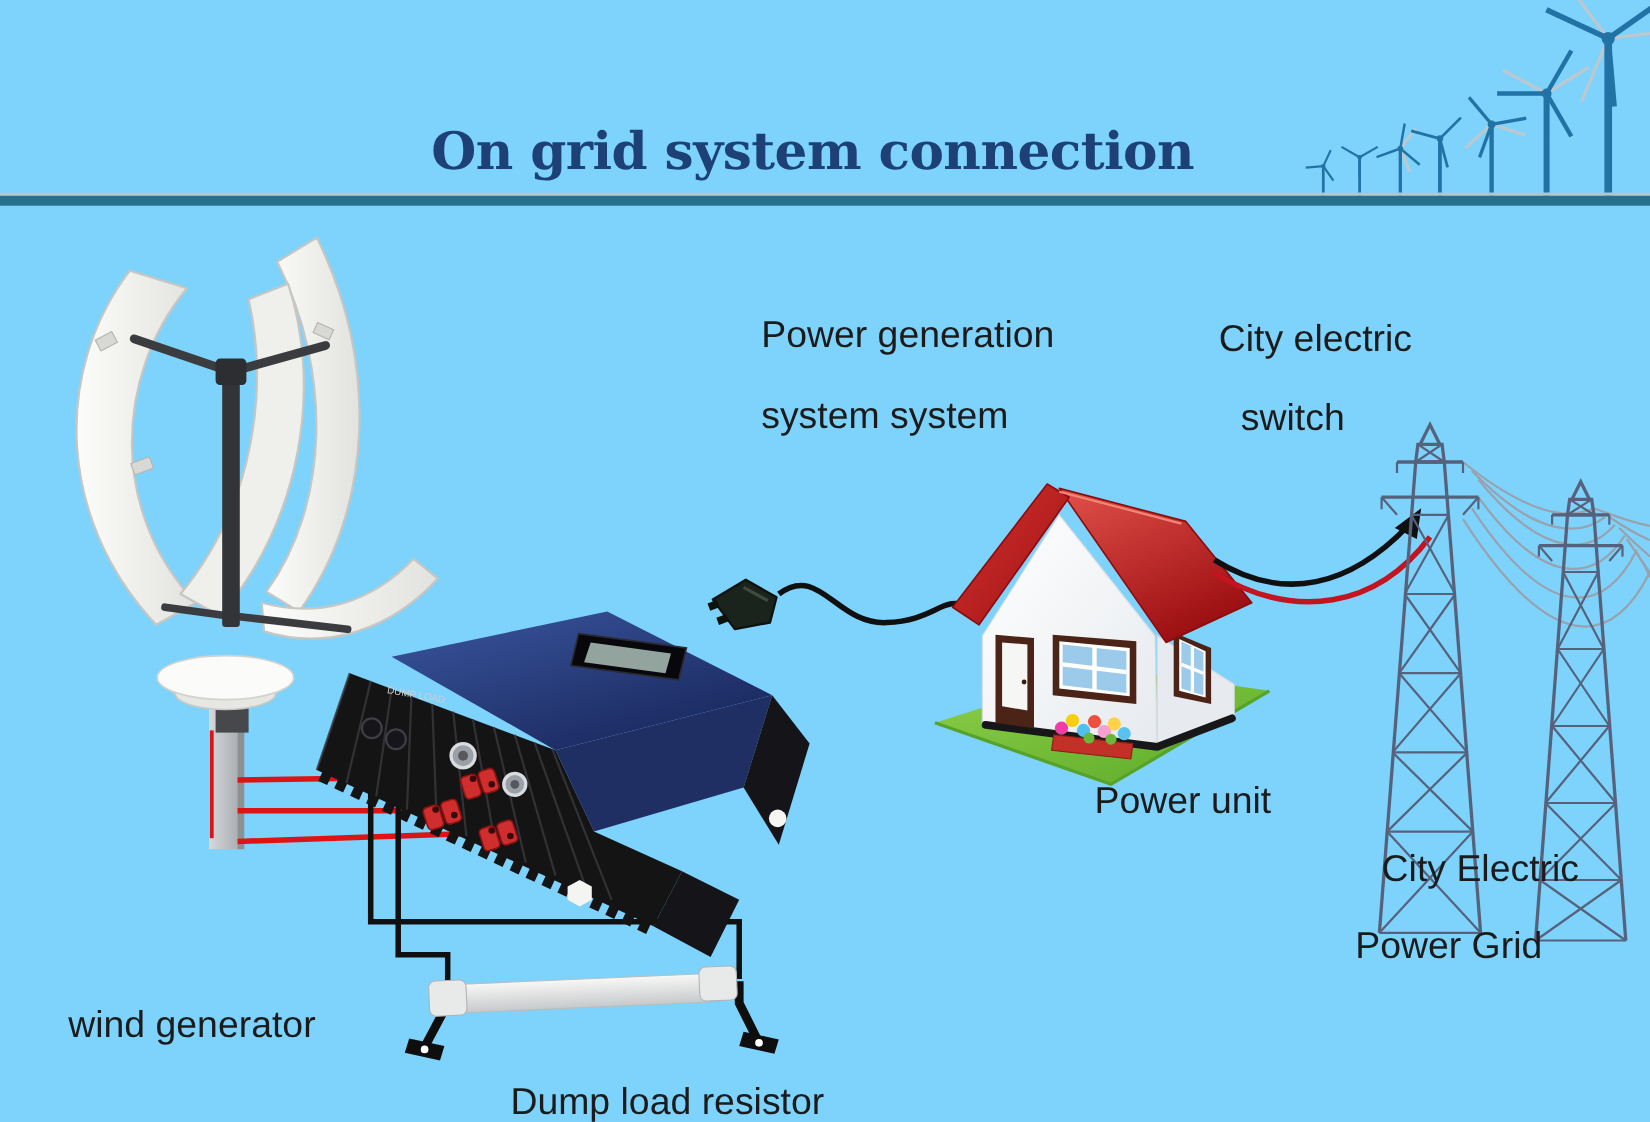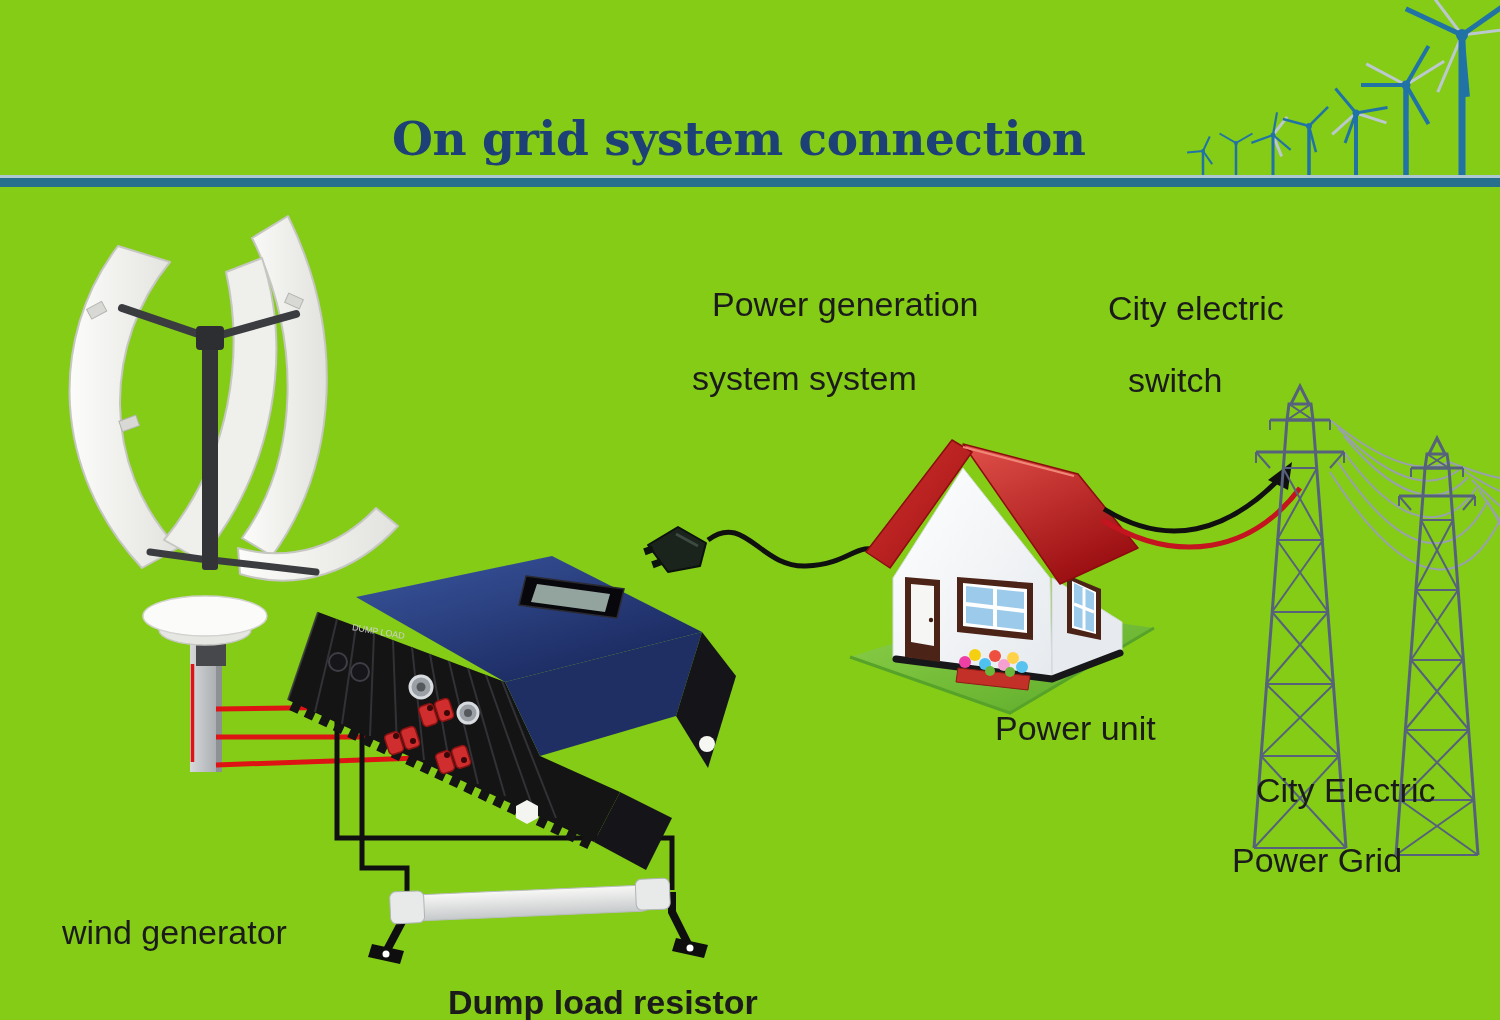--- a/index.html
+++ b/index.html
@@ -1,41 +1,41 @@
 <!DOCTYPE html>
 <html><head>
 <meta charset="utf-8">
 <style>
   html,body{margin:0;padding:0;}
   body{width:1500px;height:1020px;background:#fbfbf8;font-family:"Liberation Sans",sans-serif;overflow:hidden;}
-  #stage{position:relative;width:1500px;height:1020px;background:#84cc16;}
+  #stage{position:relative;width:1500px;height:1020px;background:#7dd3fc;}
   #art{position:absolute;left:0;top:0;z-index:1;}
   .lbl{position:absolute;z-index:3;color:#1b1b1b;font-size:34px;line-height:1.1;white-space:nowrap;}
   #title{position:absolute;left:392px;top:111px;z-index:3;font-family:"DejaVu Serif",serif;font-weight:bold;font-size:47px;color:#1d4076;letter-spacing:-0.5px;white-space:nowrap;}
   #rule-light{position:absolute;left:0;top:175px;width:1500px;height:3px;background:#aec8d3;z-index:2;}
   #rule-dark{position:absolute;left:0;top:178px;width:1500px;height:9px;background:#27708d;z-index:2;}
 </style>
 </head>
 <body>
 
 <div id="stage">
 
   <div id="title">On grid system connection</div>
   <div id="rule-light"></div>
   <div id="rule-dark"></div>
 
-  <div class="lbl" style="left:692px;top:286px;margin-left:20px;">Power generation</div>
+  <div class="lbl" style="left:692px;top:286px;">Power generation</div>
   <div class="lbl" style="left:692px;top:360px;">system system</div>
   <div class="lbl" style="left:1108px;top:290px;">City electric</div>
   <div class="lbl" style="left:1108px;top:362px;margin-left:20px;">switch</div>
   <div class="lbl" style="left:995px;top:710px;">Power unit</div>
   <div class="lbl" style="left:1256px;top:772px;">City Electric</div>
   <div class="lbl" style="left:62px;top:914px;">wind generator</div>
   <div class="lbl" style="left:1232px;top:842px;">Power Grid</div>
-  <div class="lbl" style="left:448px;top:984px;font-weight:bold;">Dump load resistor</div>
+  <div class="lbl" style="left:464px;top:984px;">Dump load resistor</div>
 
   <svg id="art" width="1500" height="1020" viewBox="0 0 1500 1020">
     <defs>
       <linearGradient id="gradBlade" x1="0" y1="0" x2="1" y2="0">
         <stop offset="0" stop-color="#fcfcfa"></stop>
           <stop offset="1" stop-color="#e2e2de"></stop>
       </linearGradient>
       <linearGradient id="gradRoofR" x1="0" y1="0" x2="0.55" y2="1">
         <stop offset="0" stop-color="#e2514a"></stop>
           <stop offset="1" stop-color="#9c0f12"></stop>

